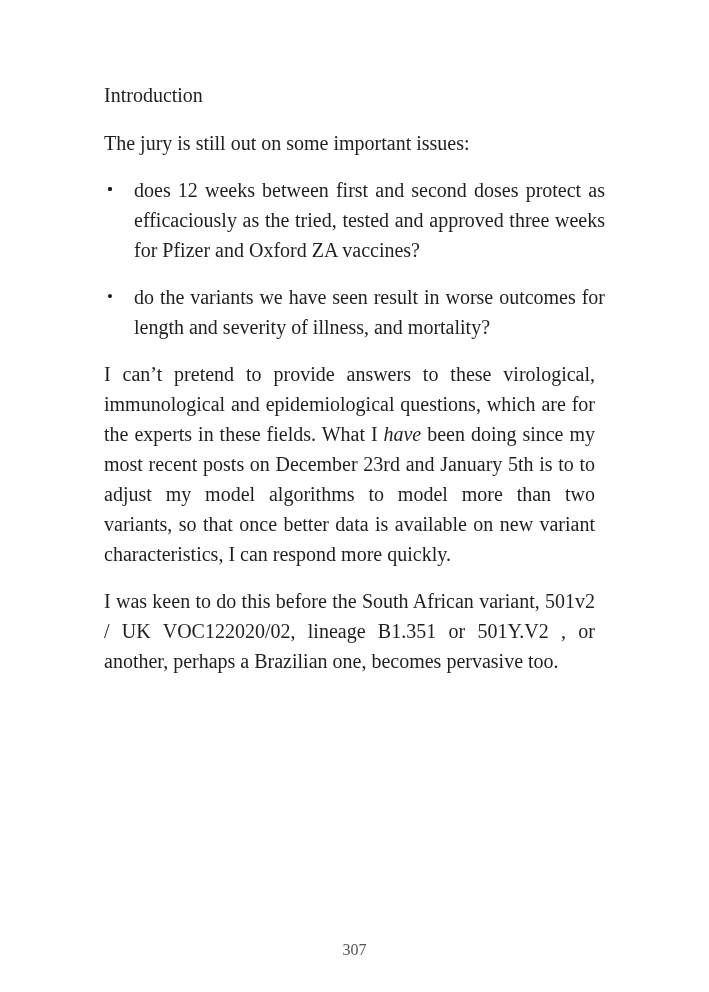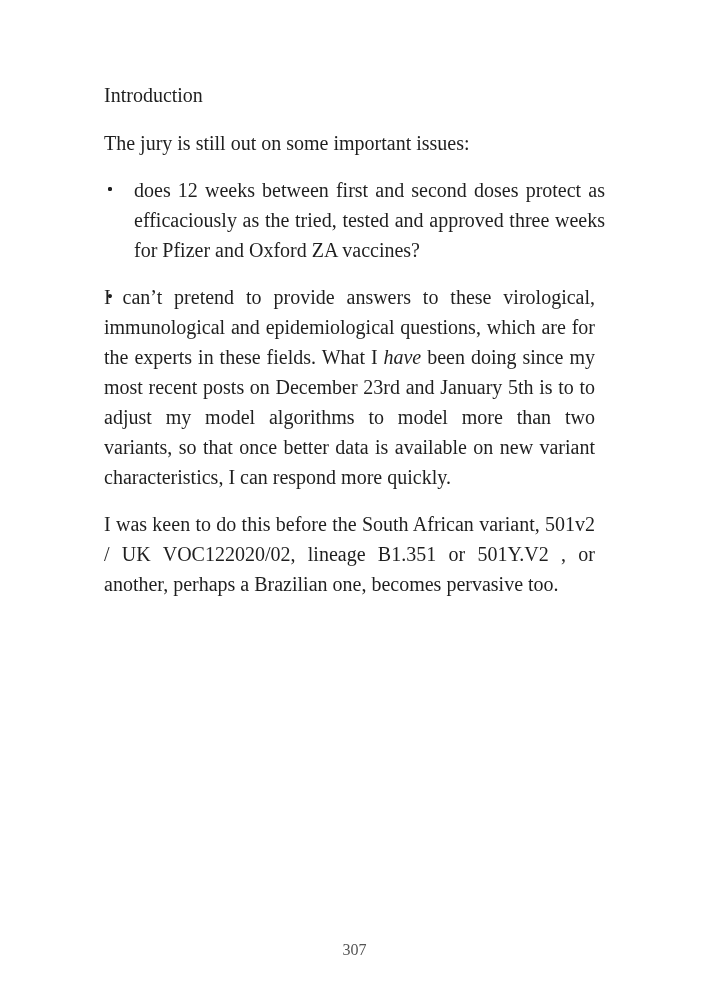--- a/index.html
+++ b/index.html
@@ -80,20 +80,21 @@
       <span class="bullet-marker">•</span>
     </div>
 
     <div class="bullet-item">
       <span class="bullet-marker">•</span>
       <span>does 12 weeks between first and second doses protect as efficaciously as the tried, tested and approved three weeks for Pfizer and Oxford ZA vaccines?</span>
     </div>
 
     <div class="bullet-item">
       <span class="bullet-marker">•</span>
+      <span>do the variants we have seen result in worse outcomes for length and severity of illness, and mortality?</span>
     </div>
 
   </div>
 
   <p class="para"><span>I can’t pretend to provide answers to these virological, immunological and epidemiological questions, which are for the experts in these fields. What I </span><em class="italic-word">have</em><span> been doing since my most recent posts on December 23rd and January 5th is to to adjust my model algorithms to model more than two variants, so that once better data is available on new variant characteristics, I can respond more quickly.</span></p>
 
   <p class="para">I was keen to do this before the South African variant, 501v2 / UK VOC122020/02, lineage B1.351 or 501Y.V2 , or another, perhaps a Brazilian one, becomes pervasive too.</p>
 
 </div>
 

